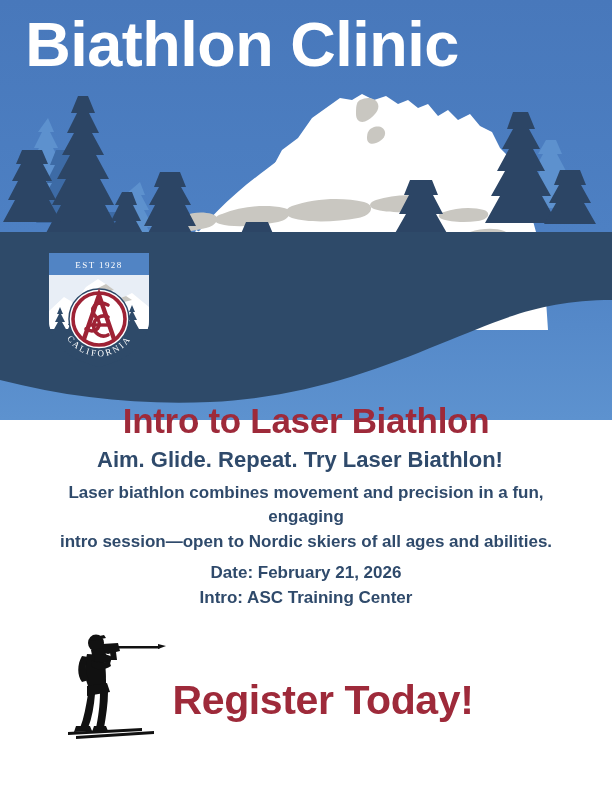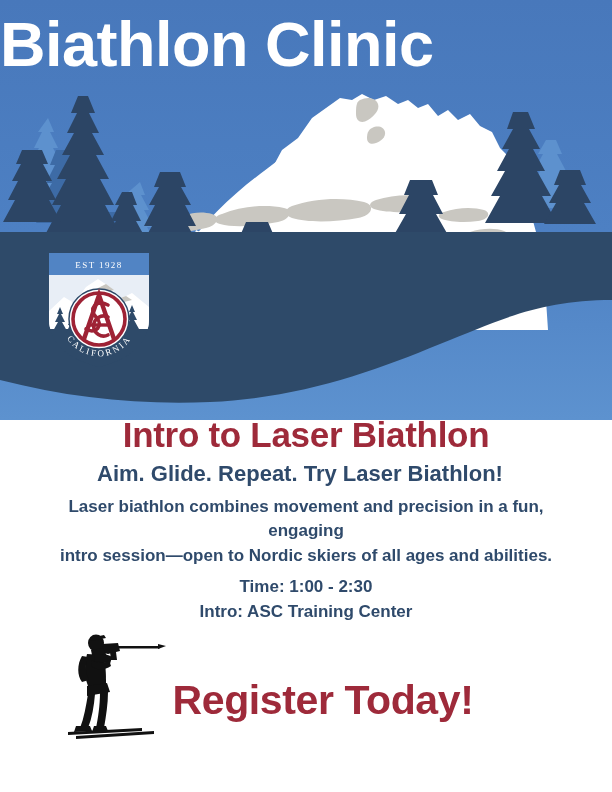--- a/index.html
+++ b/index.html
@@ -32,20 +32,21 @@
     top: 0;
     display: block;
   }
 
   
   #flyer-title {
     position: absolute;
     left: 0;
     top: 8px;
     width: 484px;
+    text-align: center;
     color: #ffffff;
     font-size: 63px;
     font-weight: bold;
     letter-spacing: -0.5px;
     line-height: 1.15;
     z-index: 5;
   }
 
   
   #club-logo {
@@ -54,21 +55,21 @@
     top: 247px;
     width: 110px;
     height: 122px;
     z-index: 6;
   }
 
   
   #body-content {
     position: absolute;
     left: 0;
-    top: 414px;
+    top: 400px;
     width: 612px;
     text-align: center;
     z-index: 4;
   }
   #headline {
     color: #9e2a3a;
     font-size: 35px;
     font-weight: bold;
     line-height: 1.18;
     margin: 0 0 6px 0;
@@ -293,21 +294,21 @@
     <div id="headline">Intro to Laser Biathlon</div>
 
     <div id="tagline">Aim. Glide. Repeat. Try Laser Biathlon!</div>
 
     <div id="desc-block">
       <p class="body-line">Laser biathlon combines movement and precision in a fun, engaging</p>
       <p class="body-line">intro session—open to Nordic skiers of all ages and abilities.</p>
     </div>
 
     <div id="details-block">
-      <p class="detail-line">Time: 1:00 - 2:30</p>
+      <p class="detail-line">Date: February 21, 2026</p>
       <p class="detail-line">Intro: ASC Training Center</p>
     </div>
   </div>
 
   <div id="cta-row">
 
     <svg id="skier-figure" viewBox="0 0 112 118">
       <g fill="#111111">
 
         <rect x="52" y="22" width="46" height="2.6" rx="1"></rect>

